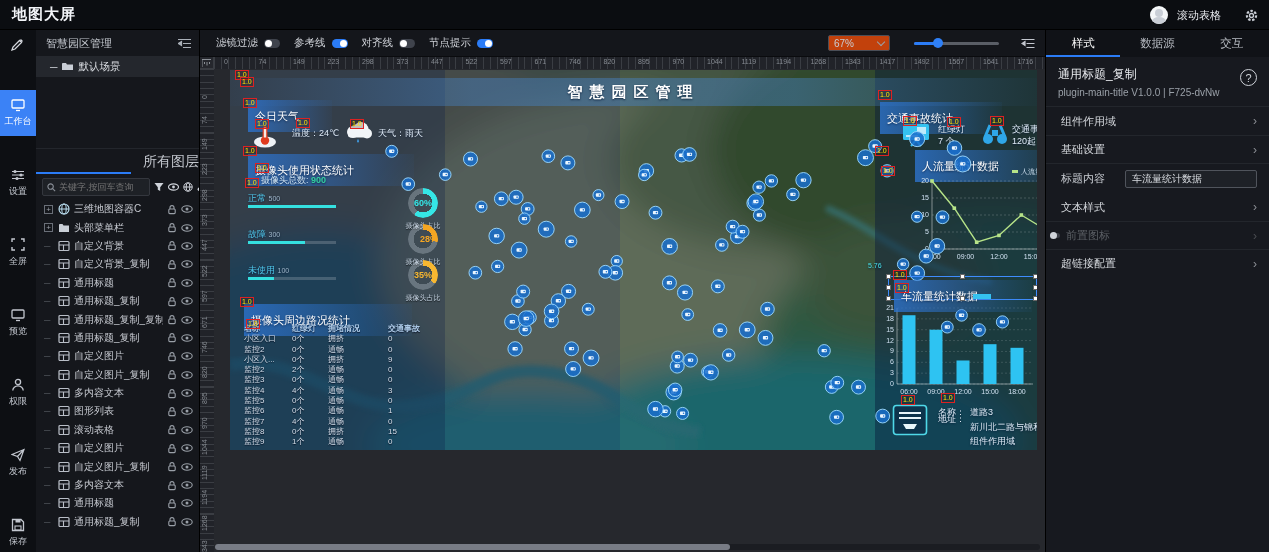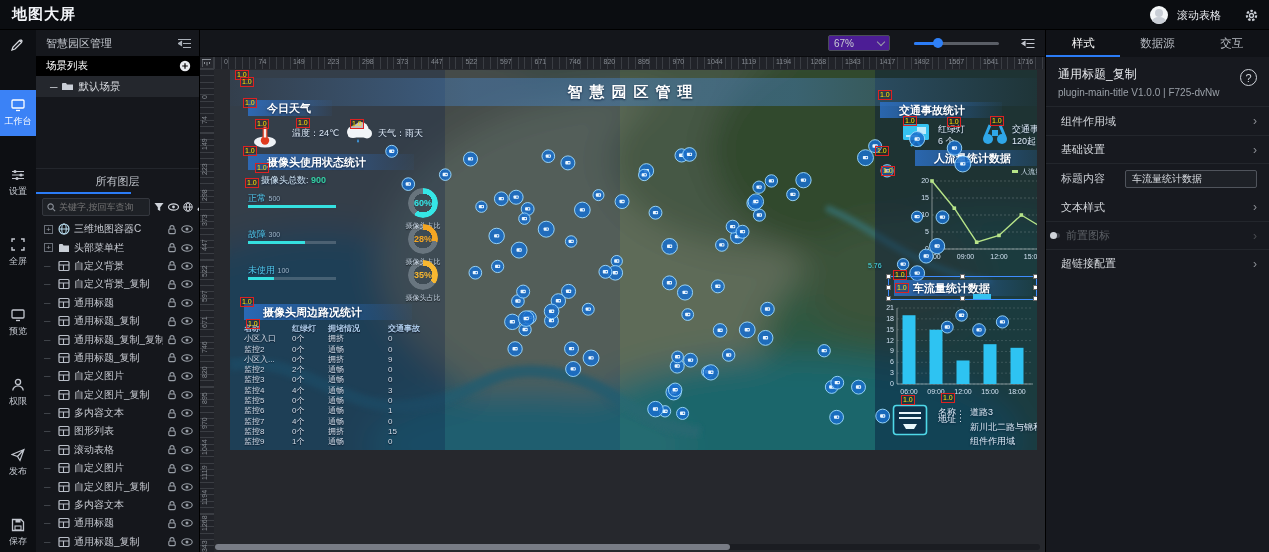--- a/index.html
+++ b/index.html
@@ -34,22 +34,22 @@
   
   #leftpanel{position:absolute;left:36px;top:30px;width:164px;height:522px;background:#15171c;
     border-right:1px solid #000;z-index:24;overflow:hidden}
   #lp-header{height:26px;display:flex;align-items:center;padding:0 8px 0 10px;color:#c2c6cd;font-size:11px}
   #lp-header .sp{flex:1}
   #scenebar{height:20px;background:#000;display:flex;align-items:center;padding:0 8px 0 10px;color:#fff;font-size:10.5px}
   #scenebar .sp{flex:1}
   #scenetree .trow{height:21px;background:#24272d;display:flex;align-items:center;gap:5px;
     padding-left:14px;font-size:10.5px;color:#d8dbe0}
   #lp-fill{height:71px}
-  #layershdr{height:26px;position:relative;display:flex;align-items:center;justify-content:center;
-    color:#c2c6cd;font-size:11px;border-top:1px solid #23262c}
+  #layershdr{height:26px;position:relative;display:flex;align-items:center;justify-content:flex-end;
+    color:#c2c6cd;font-size:14px;border-top:1px solid #23262c}
   #layershdr:after{content:"";position:absolute;left:0;bottom:0;width:95px;height:2px;background:#2b7cf7}
   #searchrow{height:26px;display:flex;align-items:center;gap:4px;padding:0 6px}
   #searchbox{flex:1;height:18px;background:#1e2126;border:1px solid #34373e;border-radius:2px;
     display:flex;align-items:center;padding:0 4px;gap:3px}
   #searchbox input{background:transparent;border:0;outline:none;color:#9aa0a8;font-size:9px;width:86px;
     font-family:inherit}
   #layerlist{position:relative}
   .lrow{height:18.4px;display:flex;align-items:center;padding:0 6px 0 8px;gap:4px;font-size:10px;color:#c8cbd2;cursor:pointer}
   .lrow .dash{color:#565b63;font-size:9px;width:10px}
   .lrow .lbl{flex:1;white-space:nowrap;overflow:hidden}
@@ -58,21 +58,21 @@
 
   
   #workspace{position:absolute;left:200px;top:30px;width:845px;height:522px;background:#26282d}
   #ws-toolbar{position:absolute;left:0;top:0;width:845px;height:27px;background:#14161b;
     border-bottom:1px solid #0a0b0e;display:flex;align-items:center;padding-left:16px;gap:8px;z-index:10}
   .tgwrap{display:flex;align-items:center;gap:6px;margin-right:14px}
   .tglabel{font-size:10.5px;color:#cfd2d8}
   .tg{width:16px;height:9px;border-radius:5px;position:relative;background:#3f434c;cursor:pointer}
   .tg .knob{width:7px;height:7px;border-radius:50%;background:#fff;position:absolute;top:1px;left:1px}
   .tg.on{background:#2b7cf7}.tg.on .knob{left:auto;right:1px}
-  #zoomsel{margin-left:auto;width:62px;height:16px;border:1px solid #4a4e57;background:#4c1d95;
+  #zoomsel{margin-left:auto;width:62px;height:16px;border:1px solid #4a4e57;background:#c2410c;
     border-radius:2px;color:#c9cdd4;font-size:10px;display:flex;align-items:center;padding:0 5px;cursor:pointer}
   #zoomsel .sp{flex:1}
   .chev{width:6px;height:6px;border-right:1px solid #9aa0a8;border-bottom:1px solid #9aa0a8;
     transform:rotate(45deg);margin-top:-3px}
   #slider{position:relative;width:85px;height:16px;margin:0 14px 0 16px;cursor:pointer}
   #slider .track{position:absolute;left:0;top:7px;width:85px;height:3px;background:#5a5e66;border-radius:2px}
   #slider .fill{position:absolute;left:0;top:7px;height:3px;background:#2b7cf7;border-radius:2px}
   #slider .knob{position:absolute;top:3px;width:10px;height:10px;border-radius:50%;background:#2f80f7}
   #collapse2{margin-right:10px}
 
@@ -85,21 +85,21 @@
   .htick{position:absolute;top:1px;font-size:7px;color:#858a91;white-space:nowrap}
   .vtick{position:absolute;left:1px;font-size:7px;color:#858a91;transform:rotate(-90deg);transform-origin:left top;white-space:nowrap}
 
   
   #canvas{position:absolute;left:30px;top:40px;width:807px;height:380px;overflow:hidden;background:#3c4a40;z-index:5}
   #banner{position:absolute;left:0;top:8px;width:807px;height:28px;
     background:linear-gradient(90deg,rgba(40,80,140,.05),rgba(70,130,195,.45) 30%,rgba(70,130,195,.45) 70%,rgba(40,80,140,.05));
     display:flex;align-items:center;justify-content:center}
   #screen-title{font-size:15px;font-weight:bold;color:#fff;letter-spacing:7px;text-shadow:0 1px 2px rgba(0,20,50,.8)}
   .widget{position:absolute}
-  .whdr{height:16px;display:flex;align-items:center;padding-left:19px;font-size:11px;font-weight:bold;color:#fff;
+  .whdr{height:32px;display:flex;align-items:center;padding-left:7px;font-size:11px;font-weight:normal;color:#fff;
     background:linear-gradient(90deg,rgba(45,115,205,.8),rgba(45,115,205,.05));text-shadow:0 1px 2px rgba(0,20,50,.7);white-space:nowrap}
   .ctext{color:#dfeaf6;font-size:9px;text-shadow:0 1px 2px rgba(0,20,50,.7);white-space:nowrap;position:absolute}
   .donut{position:absolute;width:30px;height:30px;border-radius:50%;
     -webkit-mask:radial-gradient(closest-side,transparent 62%,#000 63%);mask:radial-gradient(closest-side,transparent 62%,#000 63%)}
   .donutpct{position:absolute;width:30px;text-align:center;font-size:9px;font-weight:bold}
   .donutcap{position:absolute;width:50px;text-align:center;font-size:7px;color:#c5d3e2;text-shadow:0 1px 1px rgba(0,0,0,.7)}
   .pbar{position:absolute;height:3px;background:rgba(255,255,255,.18)}
   .pbar i{display:block;height:3px;background:#35e0e0}
   #roadtable{position:absolute;font-size:8px;color:#d4dde8;text-shadow:0 1px 1px rgba(0,10,30,.8)}
   #roadtable .rt-row{display:flex;height:10.3px;line-height:10.3px}
@@ -228,30 +228,20 @@
   <aside id="leftpanel">
     <div id="lp-header">
       <span>智慧园区管理</span>
       <span class="sp"></span>
       <span>
         <svg width="13" height="11" viewBox="0 0 13 11">
             <path d="M0 1.5h13M5 5.5h8M5 9.5h8M3.5 3.5L.5 5.5l3 2z" stroke="#aab0b8" stroke-width="1.2" fill="#aab0b8"></path>
           </svg>
       </span>
     </div>
-    <div id="scenebar">
-      <span>场景列表</span>
-      <span class="sp"></span>
-      <span>
-        <svg width="12" height="12" viewBox="0 0 12 12">
-            <circle cx="6" cy="6" r="5.2" fill="#e8eaee"></circle>
-            <path d="M6 3.2v5.6M3.2 6h5.6" stroke="#000" stroke-width="1.2"></path>
-          </svg>
-      </span>
-    </div>
     <div id="scenetree">
       <div class="trow">
         <span class="dash">─</span>
         <svg width="11" height="9" viewBox="0 0 11 9">
             <path d="M0 1.5 L0 8 L11 8 L11 2.5 L5 2.5 L4 1 L0.8 1 Z" fill="#c9ced6"></path>
           </svg>
         <span>默认场景</span>
       </div>
     </div>
     <div id="lp-fill"></div>
@@ -579,20 +569,46 @@
           <svg width="12" height="10" viewBox="0 0 12 10">
             <ellipse cx="6" cy="5" rx="5.2" ry="3.2" fill="none" stroke="#9aa0a8" stroke-width="1.1"></ellipse>
             <circle cx="6" cy="5" r="1.5" fill="#9aa0a8"></circle>
           </svg>
         </div>
       </div>
   </aside>
 
   <main id="workspace" class="dots">
     <div id="ws-toolbar">
+      <span id="toggles-host" style="display: flex;">
+          <div class="tgwrap">
+            <span class="tglabel">滤镜过滤</span>
+            <span class="tg off">
+              <span class="knob"></span>
+            </span>
+          </div>
+          <div class="tgwrap">
+            <span class="tglabel">参考线</span>
+            <span class="tg on">
+              <span class="knob"></span>
+            </span>
+          </div>
+          <div class="tgwrap">
+            <span class="tglabel">对齐线</span>
+            <span class="tg off">
+              <span class="knob"></span>
+            </span>
+          </div>
+          <div class="tgwrap">
+            <span class="tglabel">节点提示</span>
+            <span class="tg on">
+              <span class="knob"></span>
+            </span>
+          </div>
+        </span>
       <div id="zoomsel">
         <span>67%</span>
         <span class="sp"></span>
           <span class="chev"></span>
       </div>
       <div id="slider">
         <div class="track"></div>
           <div class="fill" style="width: 23.8px;"></div>
           <div class="knob" style="left: 18.8px;"></div>
       </div>
@@ -722,21 +738,21 @@
               <i style="width:88px"></i>
             </div>
             <div class="donut" style="left: 160px; top: 34px; background: conic-gradient(rgb(53, 230, 230) 216deg, rgba(235, 245, 255, 0.25) 0deg);"></div>
             <div class="donutpct" style="left: 160px; top: 44px; color: rgb(53, 230, 230);">60%</div>
             <div class="donutcap" style="left: 150px; top: 67px;">摄像头占比</div>
             <div class="ctext" style="left: 0px; top: 74px; color: rgb(79, 198, 232);">故障 <span style="color:#9fb6c8;font-size:7px">300</span></div>
             <div class="pbar" style="left: 0px; top: 87px; width: 88px;">
               <i style="width:57px"></i>
             </div>
             <div class="donut" style="left: 160px; top: 70px; background: conic-gradient(rgb(245, 166, 35) 100.8deg, rgba(235, 245, 255, 0.25) 0deg);"></div>
-            <div class="donutpct" style="left: 160px; top: 80px; color: rgb(245, 166, 35);">28%</div>
+            <div class="donutpct" style="left: 160px; top: 80px; color: rgb(245, 166, 35); text-align: right;">28%</div>
             <div class="donutcap" style="left: 150px; top: 103px;">摄像头占比</div>
             <div class="ctext" style="left: 0px; top: 110px; color: rgb(79, 198, 232);">未使用 <span style="color:#9fb6c8;font-size:7px">100</span></div>
             <div class="pbar" style="left: 0px; top: 123px; width: 88px;">
               <i style="width:26px"></i>
             </div>
             <div class="donut" style="left: 160px; top: 106px; background: conic-gradient(rgb(247, 183, 49) 126deg, rgba(235, 245, 255, 0.25) 0deg);"></div>
             <div class="donutpct" style="left: 160px; top: 116px; color: rgb(247, 183, 49);">35%</div>
             <div class="donutcap" style="left: 150px; top: 139px;">摄像头占比</div>
           </div>
       </div>
@@ -823,21 +839,21 @@
         <div class="whdr" style="width:122px">交通事故统计</div>
         <div style="position:absolute;left:22px;top:20px">
           <svg width="30" height="25" viewBox="0 0 30 25">
               <rect x="1" y="2" width="26" height="16" rx="1.5" fill="#35c2f0"></rect>
               <rect x="15" y="5" width="9" height="7" fill="#bfeafb"></rect>
               <rect x="4" y="13" width="12" height="2" fill="#bfeafb"></rect>
               <path d="M14 18 l-5 6 M14 18 l5 6" stroke="#35c2f0" stroke-width="2"></path>
             </svg>
         </div>
         <span class="ctext" style="left:58px;top:21px">红绿灯</span>
-        <span class="ctext" style="left:58px;top:33px">6 个</span>
+        <span class="ctext" style="left:58px;top:33px">7 个</span>
         <div style="position:absolute;left:102px;top:20px">
           <svg width="26" height="24" viewBox="0 0 26 24">
               <path d="M8 3 L3 15 M18 3 L23 15" stroke="#2fa7e8" stroke-width="3"></path>
               <circle cx="6" cy="17" r="5" fill="#2fa7e8"></circle>
               <circle cx="20" cy="17" r="5" fill="#2fa7e8"></circle>
               <rect x="10" y="8" width="6" height="6" fill="#2fa7e8"></rect>
             </svg>
         </div>
         <span class="ctext" style="left:132px;top:21px">交通事故</span>
         <span class="ctext" style="left:132px;top:33px">120起</span>

